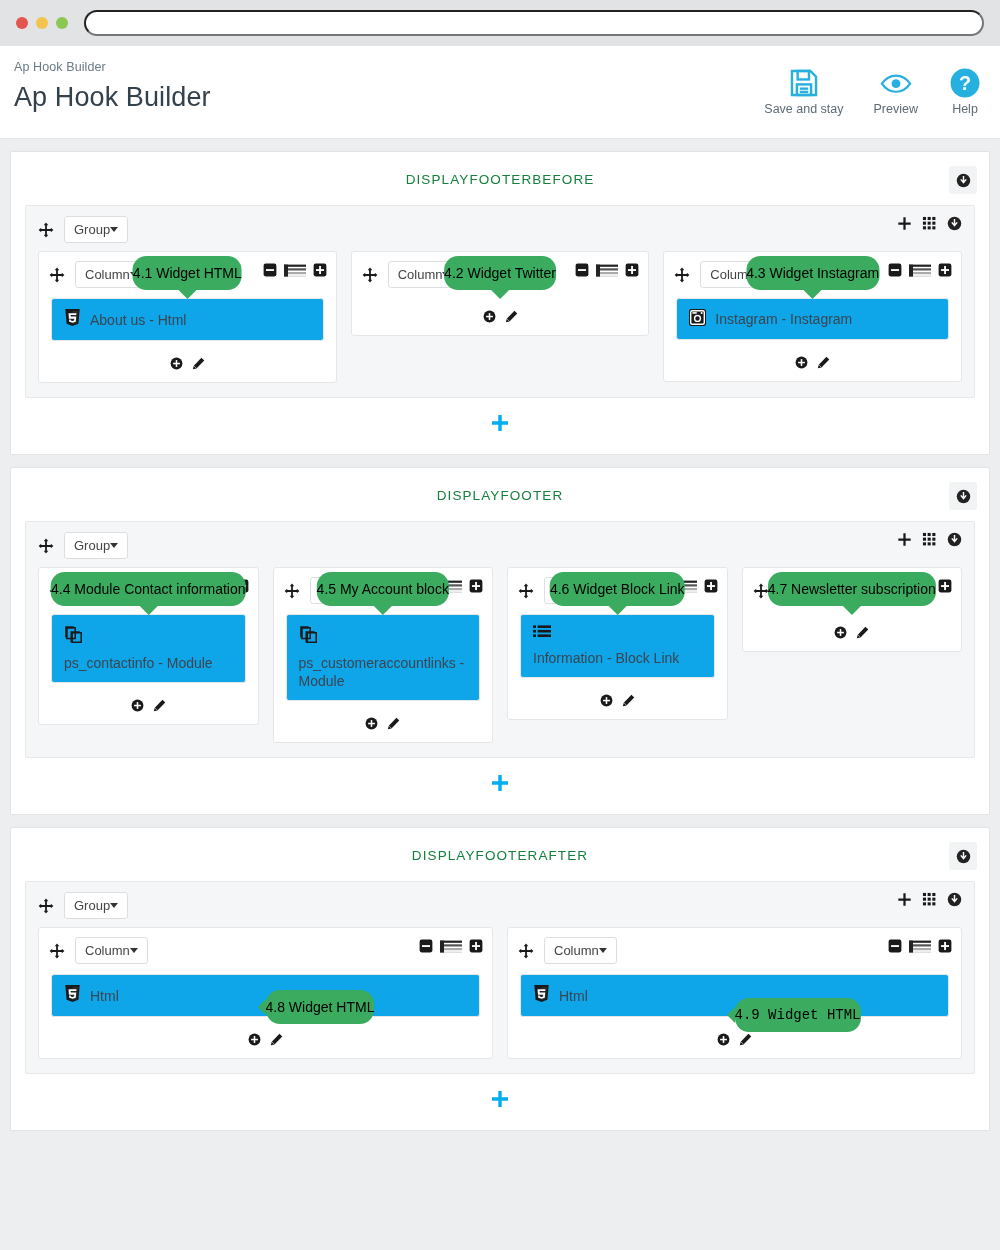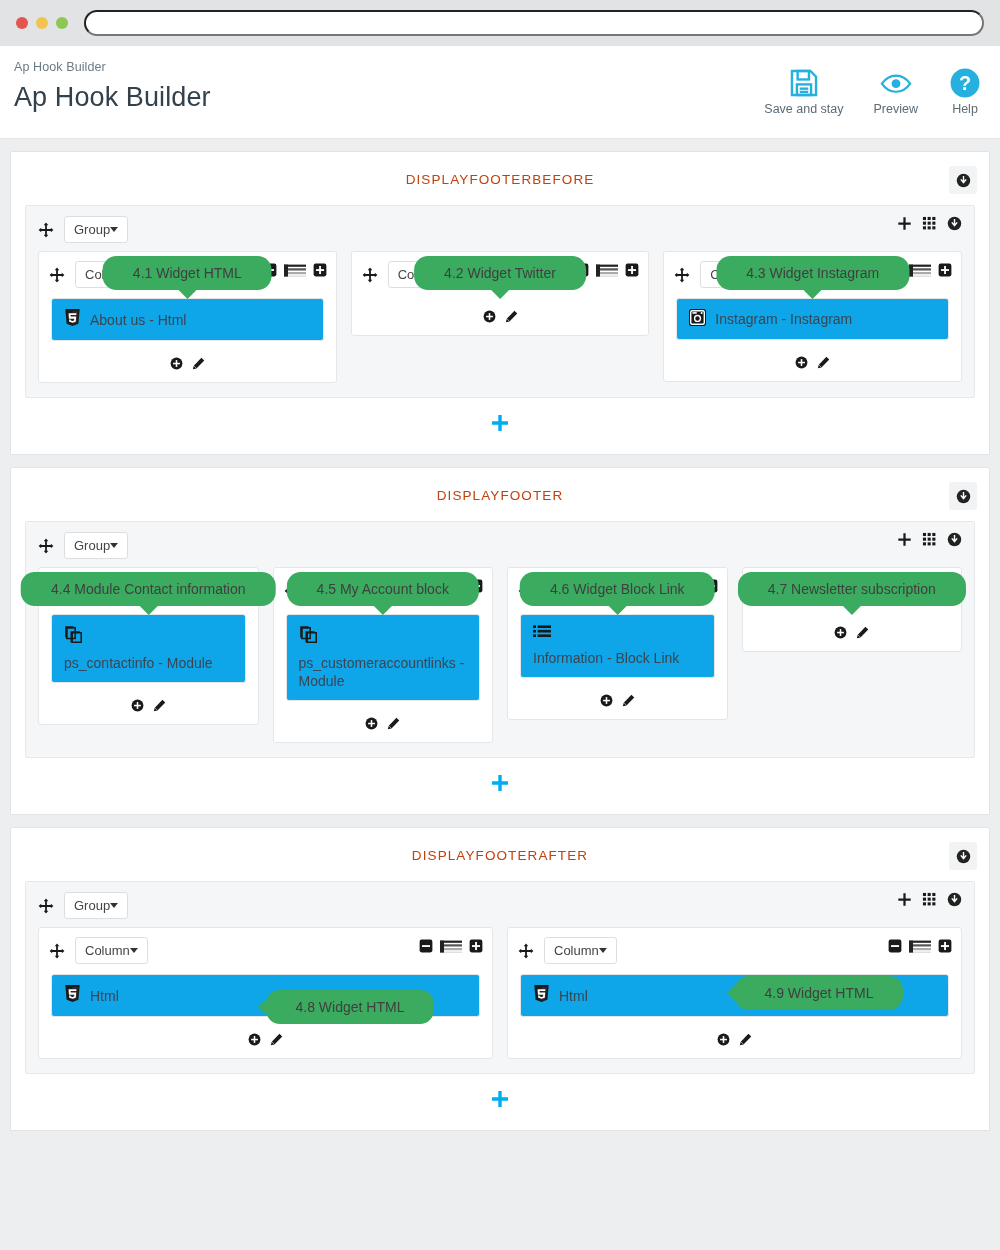--- a/index.html
+++ b/index.html
@@ -40,21 +40,21 @@
   .head-action .ic{ display:block; height:34px; }
   .head-action .lbl{ font-size:12.5px; color:#5d6b75; display:block; margin-top:2px;}
 
   
   .hook-panel{
     background:#fff; margin:12px 10px; border:1px solid #e1e3e5;
     border-radius:2px;
   }
   .hook-head{ position:relative; padding:20px 10px 18px 10px; }
   .hook-name{
-    text-align:center; color:#c2410c; font-size:13.5px;
+    text-align:center; color:#15803d; font-size:13.5px;
     letter-spacing:1.1px;
   }
   .hook-collapse{
     position:absolute; right:12px; top:14px;
     width:28px;height:28px;border-radius:3px;background:#f2f3f4;
     display:flex;align-items:center;justify-content:center;cursor:pointer;
   }
 
   
   .group{
@@ -108,22 +108,22 @@
   }
   .col-foot span{cursor:pointer; display:flex;}
 
   .add-row{
     text-align:center; padding:16px 0 18px 0; background:#fff;
   }
   .add-plus{ display:inline-block; cursor:pointer; line-height:0;}
 
   
   .callout{
-    position:absolute; background:#3aab5f; color:#404040;
-    font-size:14px; padding:9px 30px; border-radius:14px;
+    position:absolute; background:#3aab5f; color:#000000;
+    font-size:14px; padding:9px 0; border-radius:14px;
     white-space:nowrap; z-index:30; line-height:1.15;
   }
   .callout.down::after{
     content:""; position:absolute; left:50%; margin-left:-9px; bottom:-9px;
     border-left:9px solid transparent; border-right:9px solid transparent;
     border-top:9px solid #3aab5f;
   }
   .callout.left::after{
     content:""; position:absolute; left:-8px; top:50%; margin-top:-8px;
     border-top:8px solid transparent; border-bottom:8px solid transparent;
@@ -877,21 +877,21 @@
                     <rect x="7.05" y="3.8" width="1.9" height="8.4" fill="#fff"></rect>
                   </svg>
                 </span>
                 <span>
                   <svg xmlns="http://www.w3.org/2000/svg" width="13" height="13" viewBox="0 0 16 16">
                     <path d="M11.6 0.9 L15.1 4.4 L5.5 14 L1 15.2 L2.2 10.7 Z" fill="#1a1a1a"></path>
                     <path d="M2.2 10.7 L5.5 14" stroke="#fff" stroke-width="0.7"></path>
                   </svg>
                 </span>
               </div>
-              <div class="callout left" style="left: 50%; top: 48px;">4.9 Widget HTML</div>
+              <div class="callout left" style="left: 50%; top: 70px; font-family: Liberation Mono, monospace;">4.9 Widget HTML</div>
             </div>
           </div>
         </div>
         <div class="add-row"><span class="add-plus"><svg xmlns="http://www.w3.org/2000/svg" width="18" height="18" viewBox="0 0 18 18">
               <path d="M7.3 1h3.4v6.3H17v3.4h-6.3V17H7.3v-6.3H1V7.3h6.3z" fill="#00AEEF"></path>
             </svg></span></div>
       </div>
     </div>
 
 </div>

